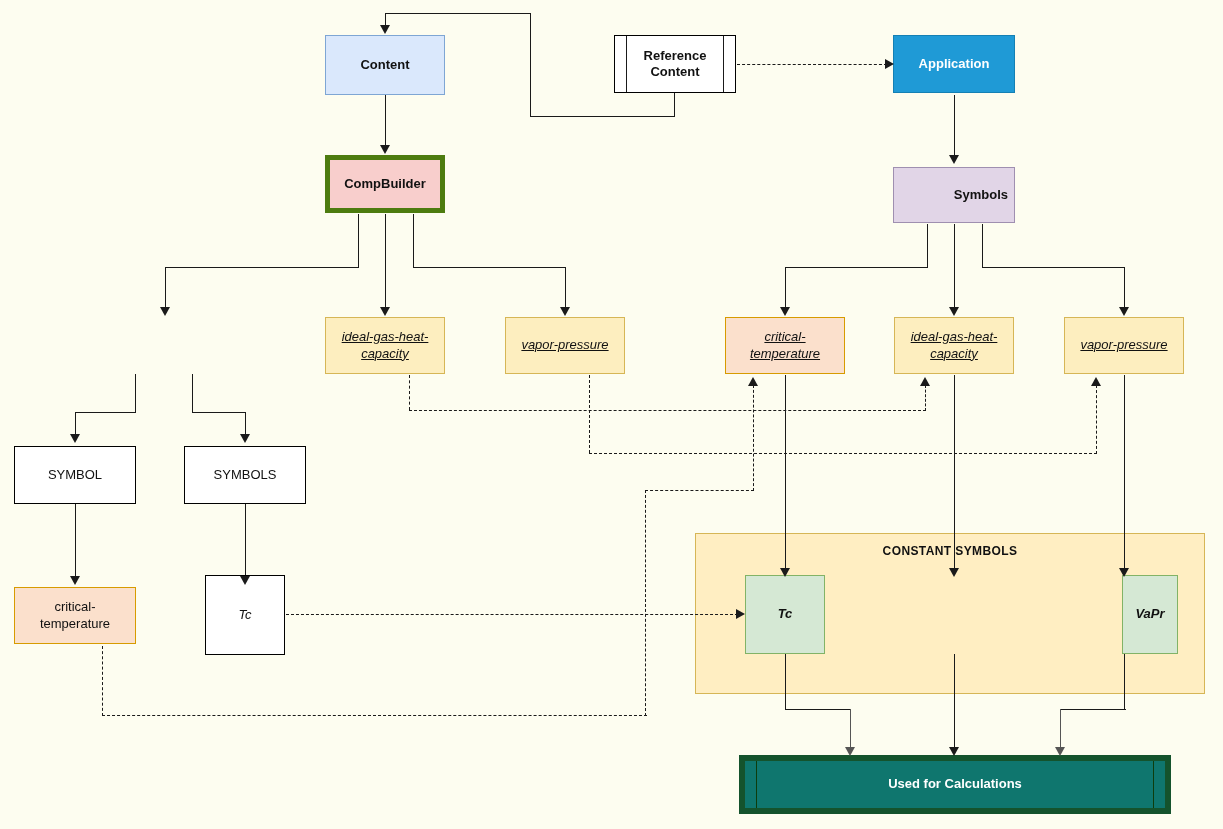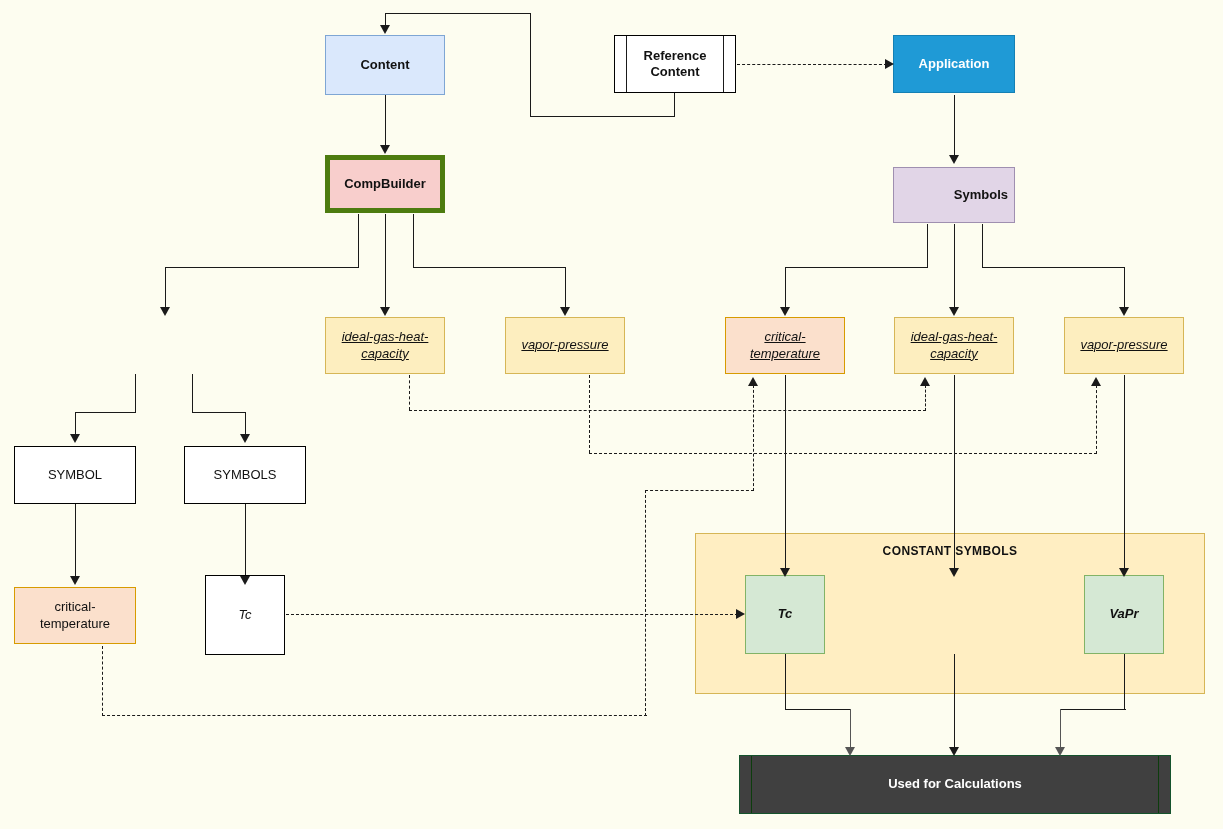--- a/index.html
+++ b/index.html
@@ -93,22 +93,22 @@
     border: 1px solid #d6b656;
     align-items: flex-start;
     justify-content: center;
     padding-top: 10px;
     z-index: 1;
     font-weight: bold;
     font-size: 12px;
     letter-spacing: 0.4px;
   }
   .n-green-proc {
-    background: #404040;
-    border: 1px solid #14532d;
+    background: #0f766e;
+    border: 6px solid #14532d;
     color: #ffffff;
     font-weight: bold;
   }
 
   
   .bar-l, .bar-r {
     position: absolute;
     top: 0;
     bottom: 0;
     width: 0;
@@ -326,21 +326,21 @@
 
   <div class="node n-white-italic" style="left:205px; top:575px; width:80px; height:80px;">
     <span class="lbl">Tc</span>
   </div>
 
   <div class="node n-green-sym" style="left:745px; top:575px; width:80px; height:79px;">
     <span class="lbl">Tc</span>
   </div>
 
 
-  <div class="node n-green-sym" style="left:1084px; top:575px; width:80px; height:79px;">
+  <div class="node n-green-sym" style="left:1122px; top:575px; width:56px; height:79px;">
     <span class="lbl">VaPr</span>
   </div>
 
   <div class="node n-green-proc" style="left:739px; top:755px; width:432px; height:59px;">
     <span class="bar-l"></span>
     <span class="bar-r"></span>
     <span class="lbl" style="position:relative;">Used for Calculations</span>
   </div>
 
 </div>

